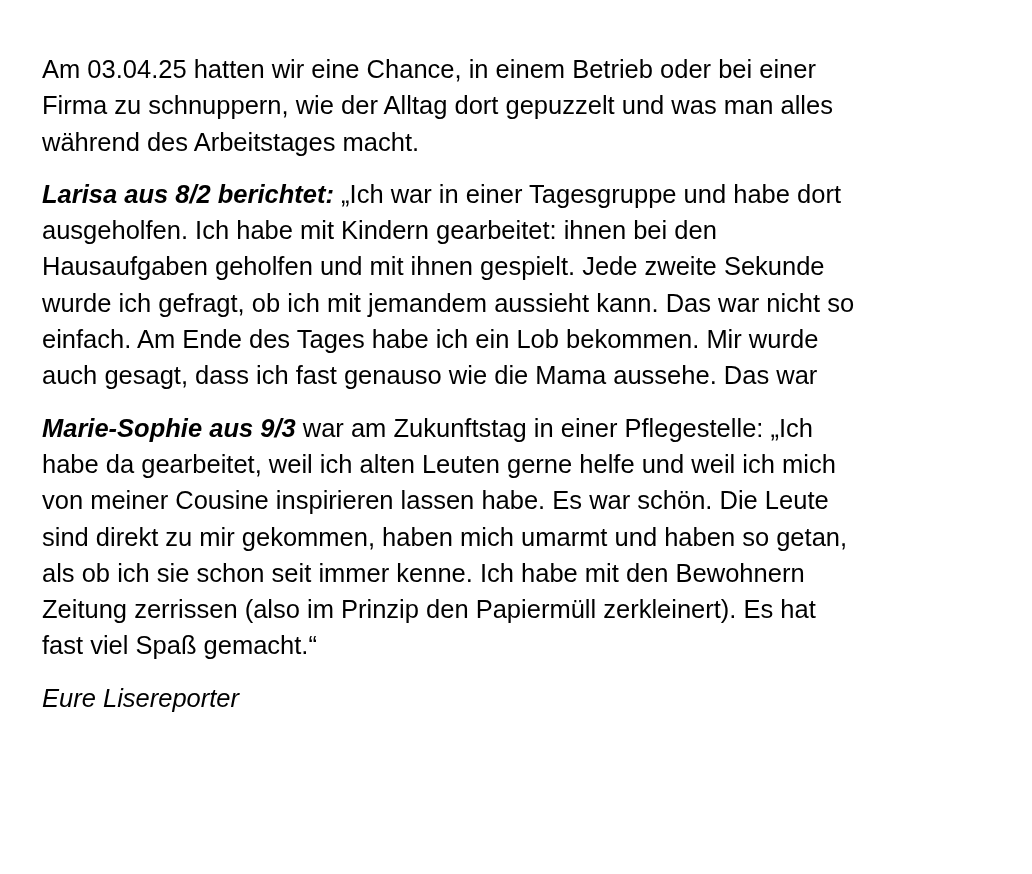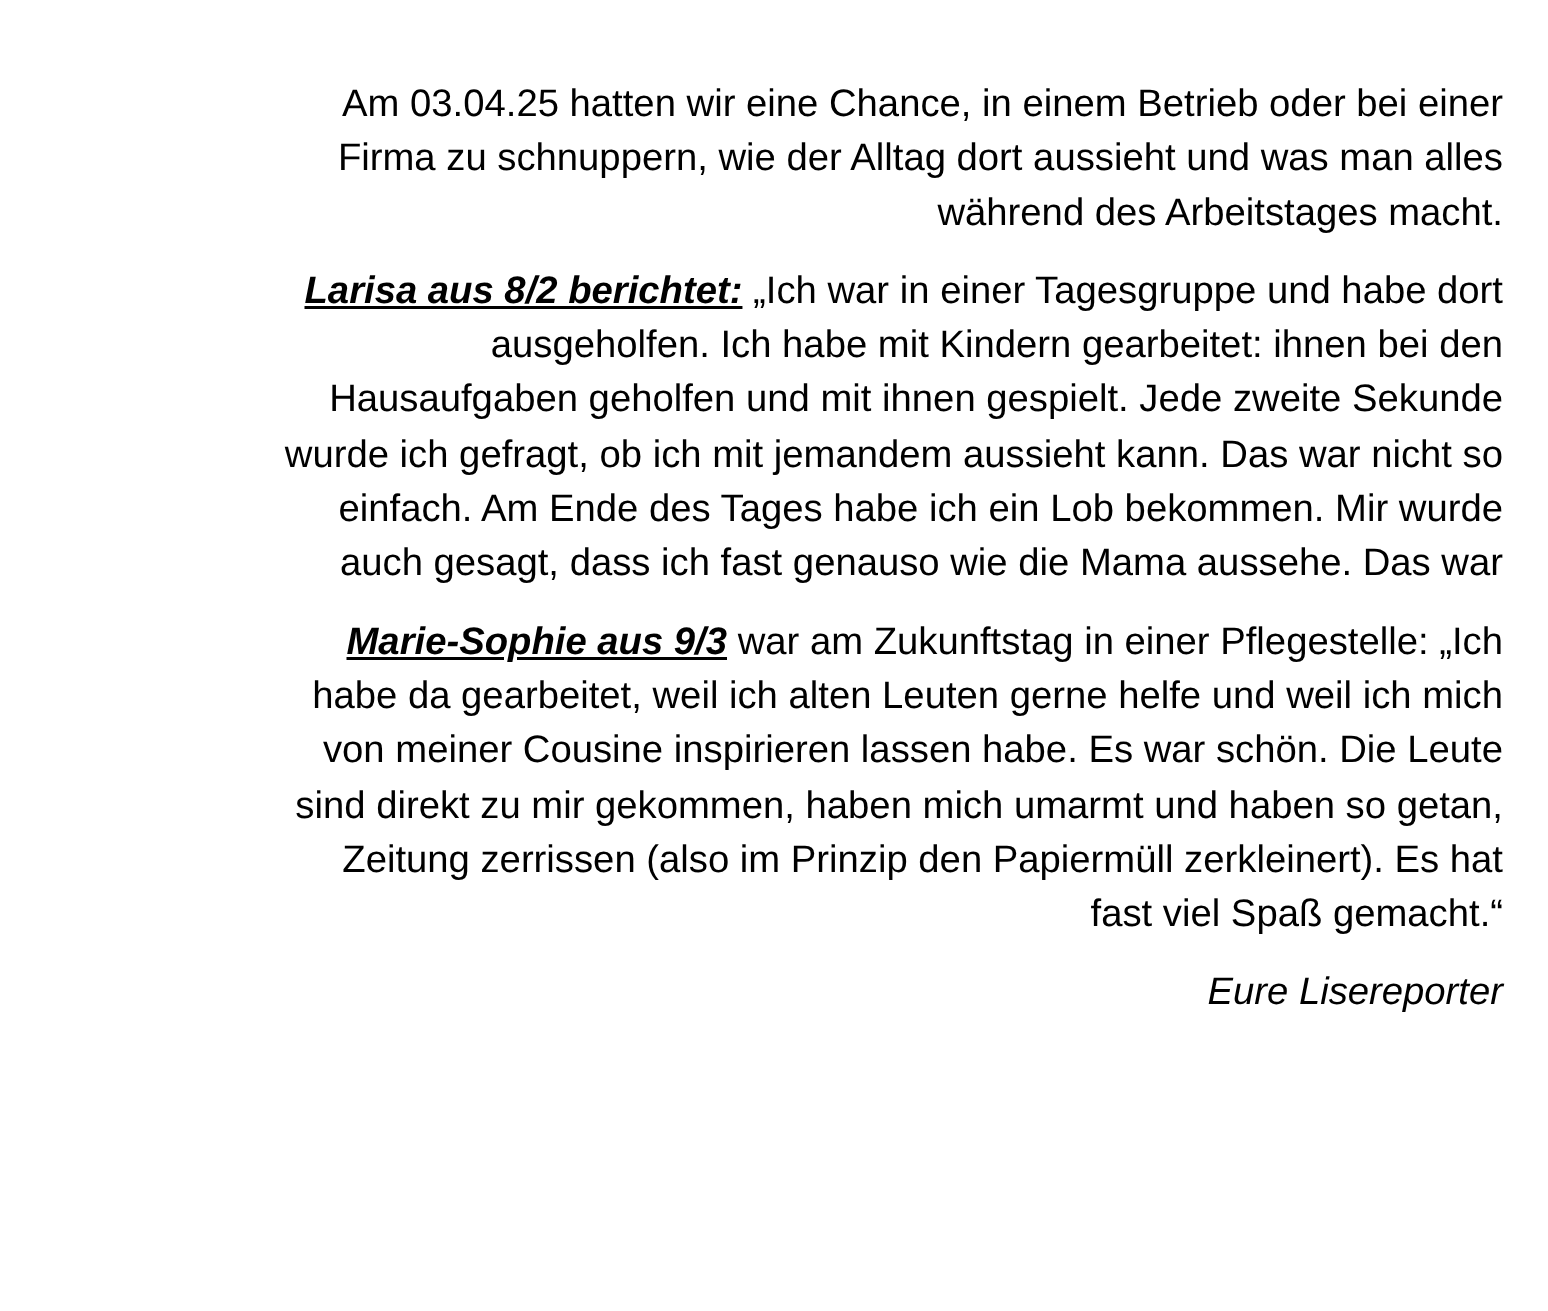--- a/index.html
+++ b/index.html
@@ -6,52 +6,52 @@
     body {
       width: 1032px; height: 874px; overflow: hidden;
       font-family: "Liberation Sans", sans-serif;
       color: #000000;
     }
     .page {
       position: absolute; left: 42px; top: 51px;
       width: 960px;
       font-size: 25.5px;
       line-height: 36.3px;
-      text-align: right;
     }
     .para { margin: 0 0 16px 0; white-space: nowrap; }
     .line { display: block; }
-    .b-i { font-weight: bold; font-style: italic; text-decoration: underline; }
+    .b-i { font-weight: bold; font-style: italic; }
     .i { font-style: italic; }
   </style>
 </head>
 <body>
 
 <div class="page">
 
   <p class="para">
     <span class="line">Am 03.04.25 hatten wir eine Chance, in einem Betrieb oder bei einer</span>
-    <span class="line">Firma zu schnuppern, wie der Alltag dort aussieht und was man alles</span>
+    <span class="line">Firma zu schnuppern, wie der Alltag dort gepuzzelt und was man alles</span>
     <span class="line">während des Arbeitstages macht.</span>
   </p>
 
   <p class="para">
     <span class="line"><span class="b-i">Larisa aus 8/2 berichtet:</span><span> „Ich war in einer Tagesgruppe und habe dort</span></span>
     <span class="line">ausgeholfen. Ich habe mit Kindern gearbeitet: ihnen bei den</span>
     <span class="line">Hausaufgaben geholfen und mit ihnen gespielt. Jede zweite Sekunde</span>
     <span class="line">wurde ich gefragt, ob ich mit jemandem aussieht kann. Das war nicht so</span>
     <span class="line">einfach. Am Ende des Tages habe ich ein Lob bekommen. Mir wurde</span>
     <span class="line">auch gesagt, dass ich fast genauso wie die Mama aussehe. Das war</span>
   </p>
 
   <p class="para">
     <span class="line"><span class="b-i">Marie-Sophie aus 9/3</span><span> war am Zukunftstag in einer Pflegestelle: „Ich</span></span>
     <span class="line">habe da gearbeitet, weil ich alten Leuten gerne helfe und weil ich mich</span>
     <span class="line">von meiner Cousine inspirieren lassen habe. Es war schön. Die Leute</span>
     <span class="line">sind direkt zu mir gekommen, haben mich umarmt und haben so getan,</span>
+    <span class="line">als ob ich sie schon seit immer kenne. Ich habe mit den Bewohnern</span>
     <span class="line">Zeitung zerrissen (also im Prinzip den Papiermüll zerkleinert). Es hat</span>
     <span class="line">fast viel Spaß gemacht.“</span>
   </p>
 
 
   <p class="para i">Eure Lisereporter</p>
 
 </div>
 
 </body></html>

